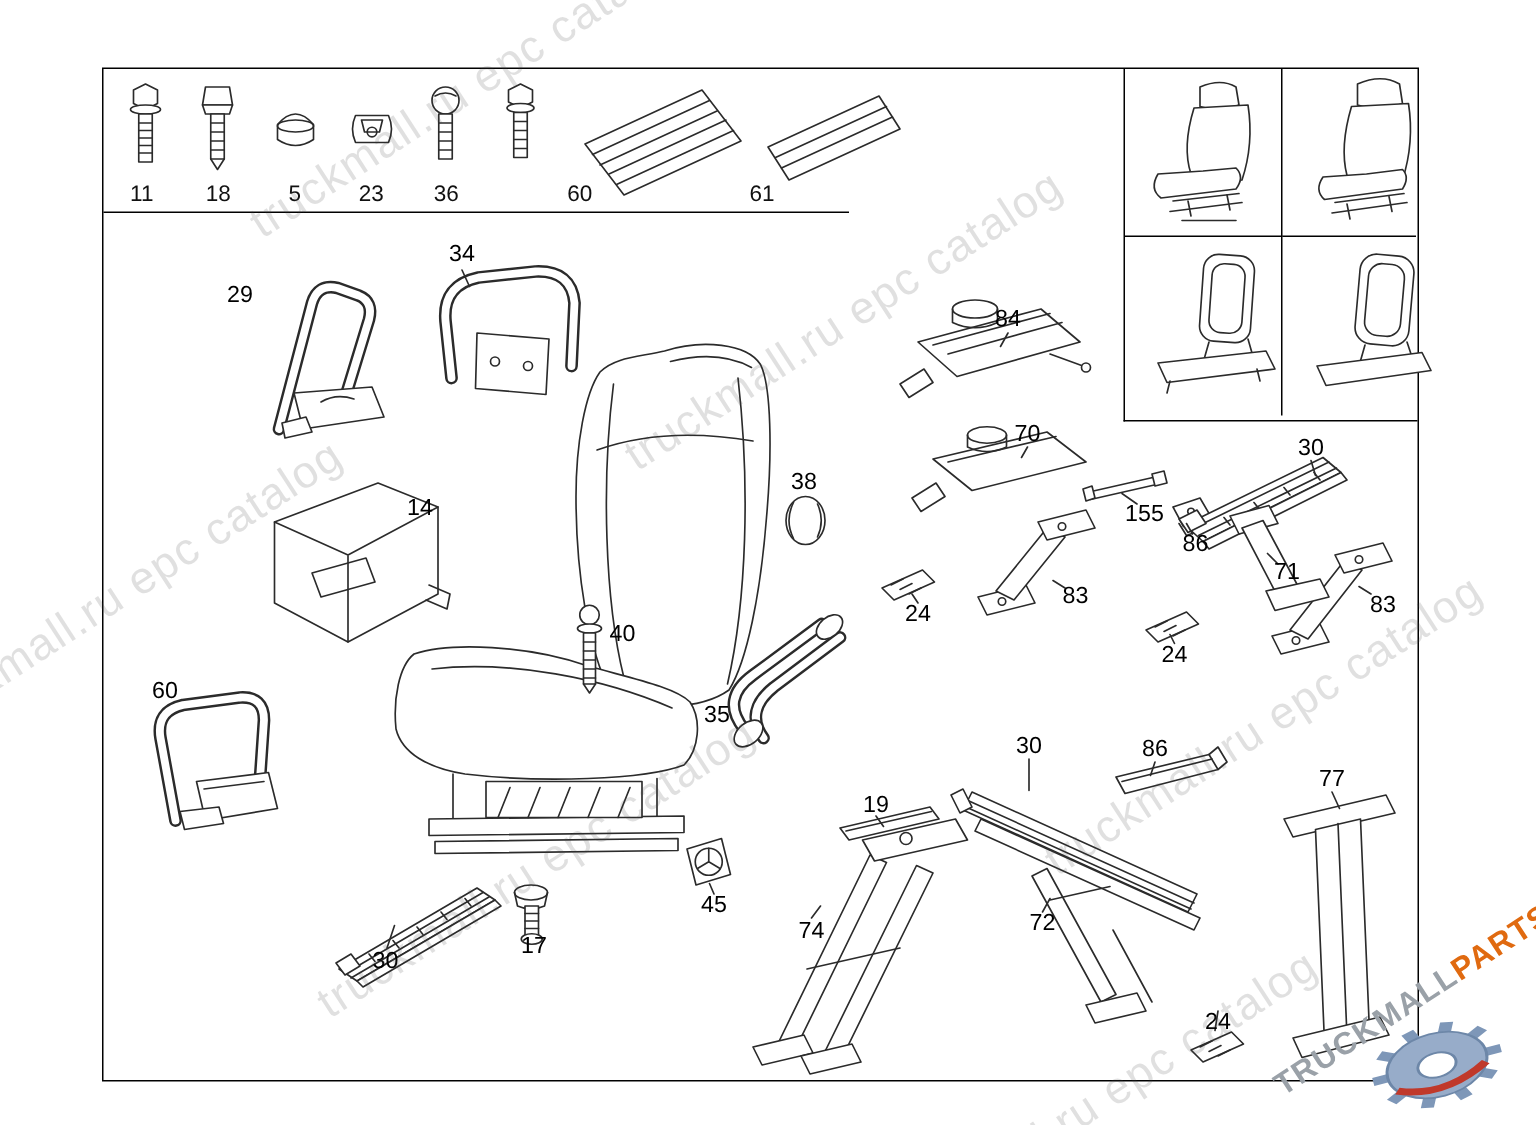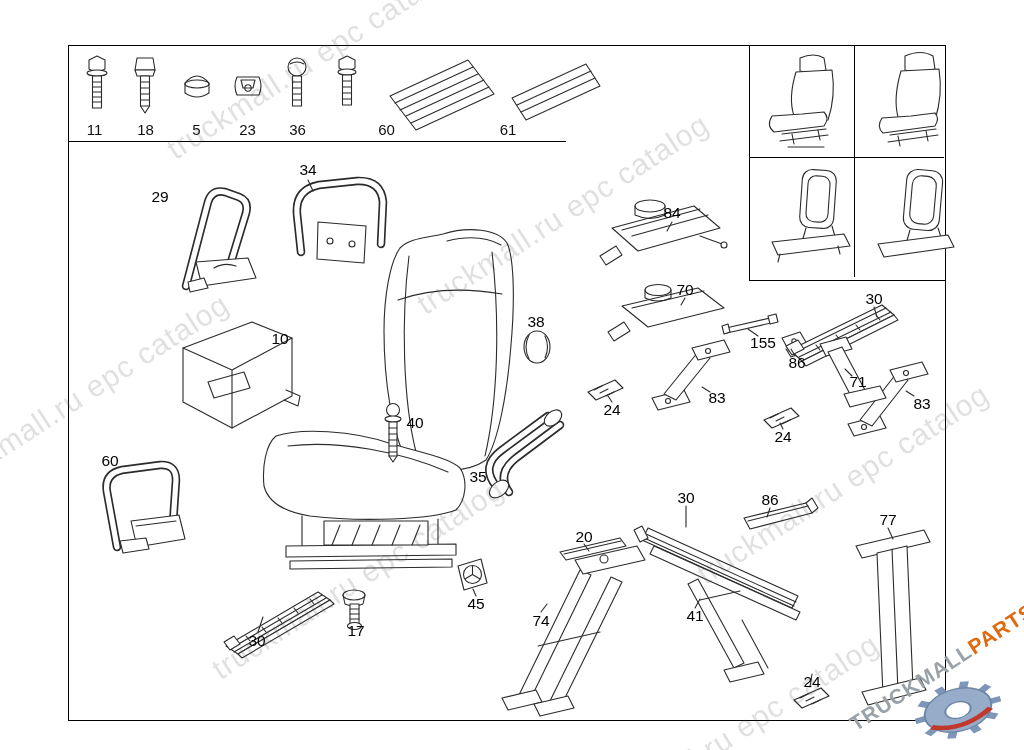--- a/index.html
+++ b/index.html
@@ -364,43 +364,43 @@
              M758,336 L748,329 M795,356 L791,349 M874,307 L877,317 M852,376 L845,369
              M783,429 L780,423 M686,506 L686,527 M770,508 L767,517 M695,608 L700,599
              M888,528 L893,539 M584,544 L589,551 M541,612 L547,604 M612,402 L608,396
              M710,392 L702,387 M914,396 L906,391 M476,596 L473,589 M812,674 L810,687"></path>
   </g>
 </g>
 </svg>
 
 <div class="callout" style="left:160px; top:197px">29</div>
 <div class="callout" style="left:308px; top:170px">34</div>
-<div class="callout" style="left:280px; top:339px">10</div>
+<div class="callout" style="left:280px; top:339px">14</div>
 <div class="callout" style="left:536px; top:322px">38</div>
 <div class="callout" style="left:415px; top:423px">40</div>
 <div class="callout" style="left:478px; top:477px">35</div>
 <div class="callout" style="left:110px; top:461px">60</div>
 <div class="callout" style="left:257px; top:641px">30</div>
 <div class="callout" style="left:356px; top:631px">17</div>
 <div class="callout" style="left:476px; top:604px">45</div>
 <div class="callout" style="left:541px; top:621px">74</div>
-<div class="callout" style="left:584px; top:537px">20</div>
+<div class="callout" style="left:584px; top:537px">19</div>
 <div class="callout" style="left:612px; top:410px">24</div>
 <div class="callout" style="left:717px; top:398px">83</div>
 <div class="callout" style="left:672px; top:213px">84</div>
 <div class="callout" style="left:685px; top:290px">70</div>
 <div class="callout" style="left:763px; top:343px">155</div>
 <div class="callout" style="left:797px; top:363px">86</div>
 <div class="callout" style="left:874px; top:299px">30</div>
 <div class="callout" style="left:858px; top:382px">71</div>
 <div class="callout" style="left:922px; top:404px">83</div>
 <div class="callout" style="left:783px; top:437px">24</div>
 <div class="callout" style="left:686px; top:498px">30</div>
 <div class="callout" style="left:770px; top:500px">86</div>
-<div class="callout" style="left:695px; top:616px">41</div>
+<div class="callout" style="left:695px; top:616px">72</div>
 <div class="callout" style="left:888px; top:520px">77</div>
 <div class="callout" style="left:812px; top:682px">24</div>
 
 <div class="watermark" style="left:170px; top:135px; transform:rotate(-33deg)">truckmall.ru epc catalog</div>
 <div class="watermark" style="left:420px; top:290px; transform:rotate(-33deg)">truckmall.ru epc catalog</div>
 <div class="watermark" style="left:-60px; top:470px; transform:rotate(-33deg)">truckmall.ru epc catalog</div>
 <div class="watermark" style="left:215px; top:655px; transform:rotate(-33deg)">truckmall.ru epc catalog</div>
 <div class="watermark" style="left:700px; top:560px; transform:rotate(-33deg)">truckmall.ru epc catalog</div>
 <div class="watermark" style="left:590px; top:810px; transform:rotate(-33deg)">truckmall.ru epc catalog</div>
 

